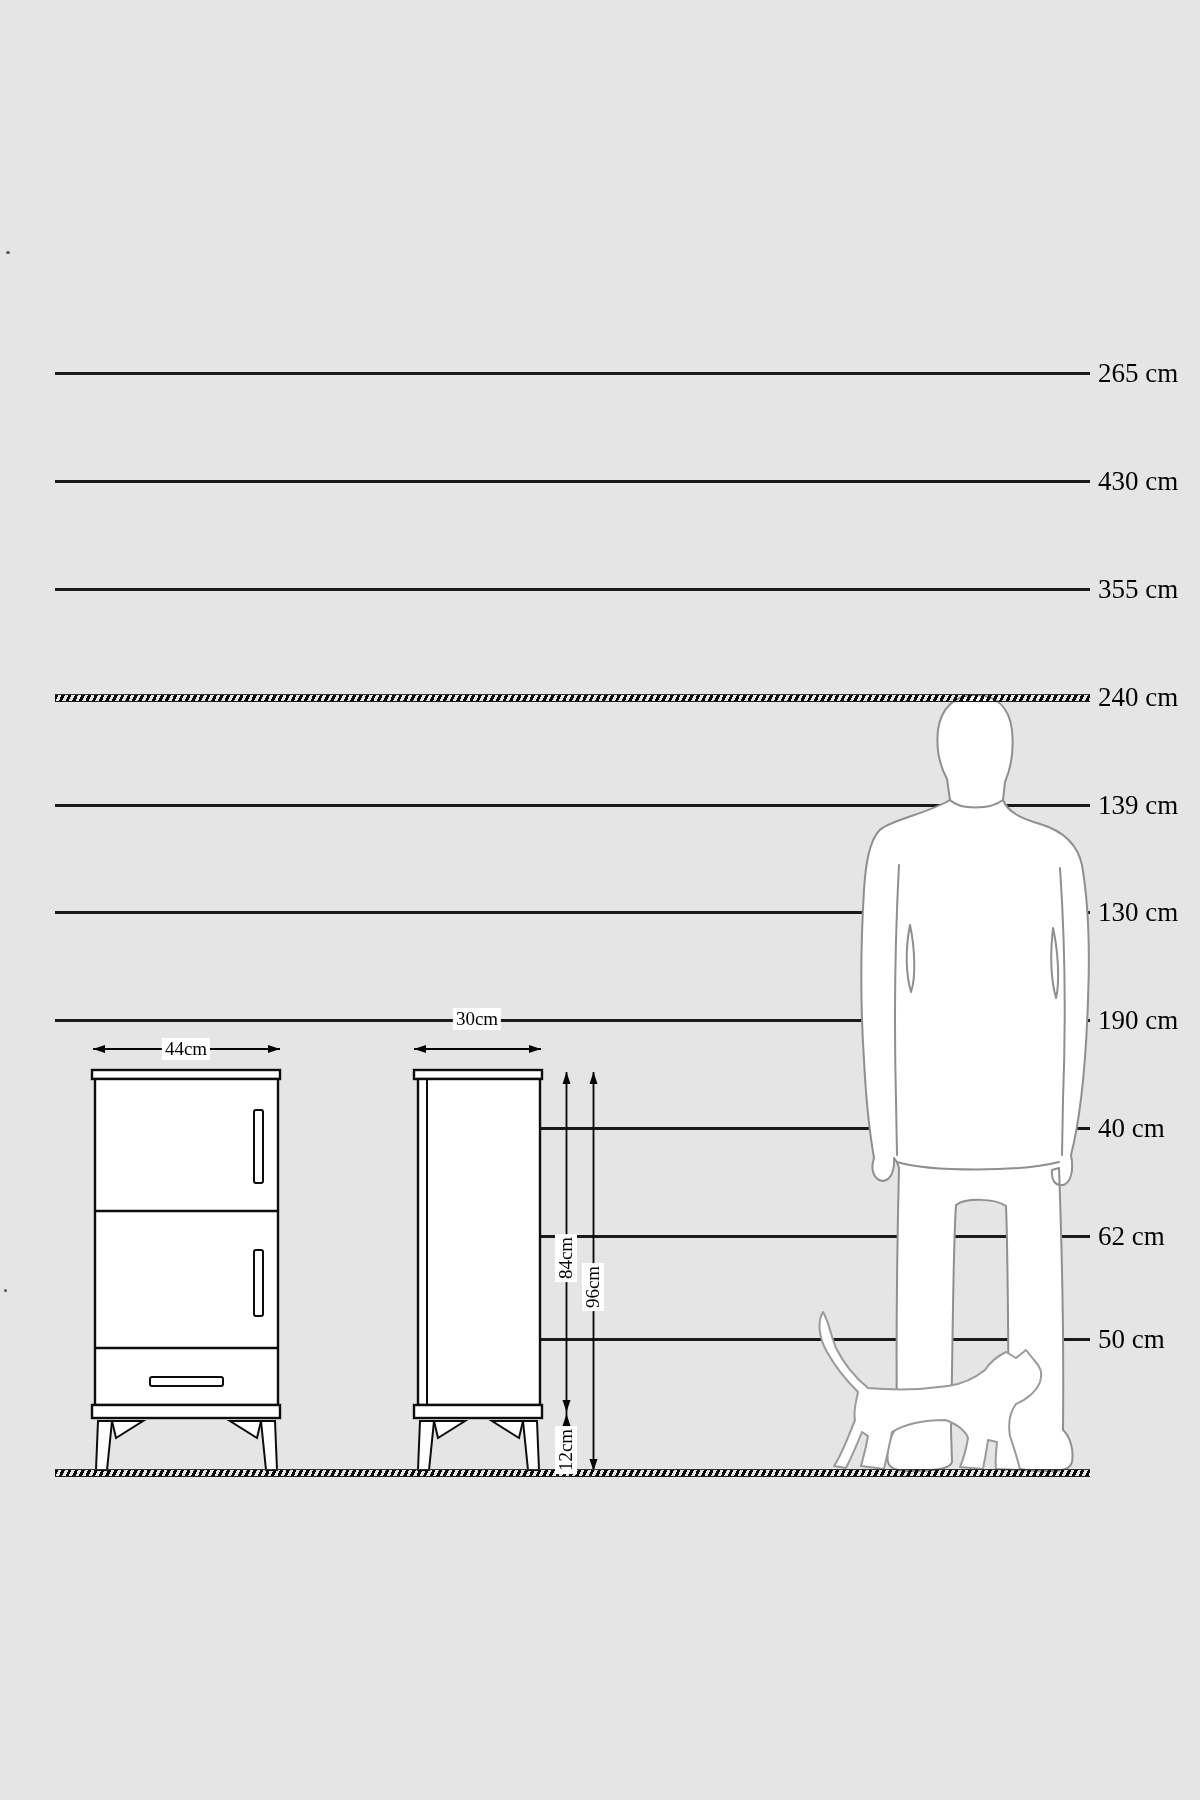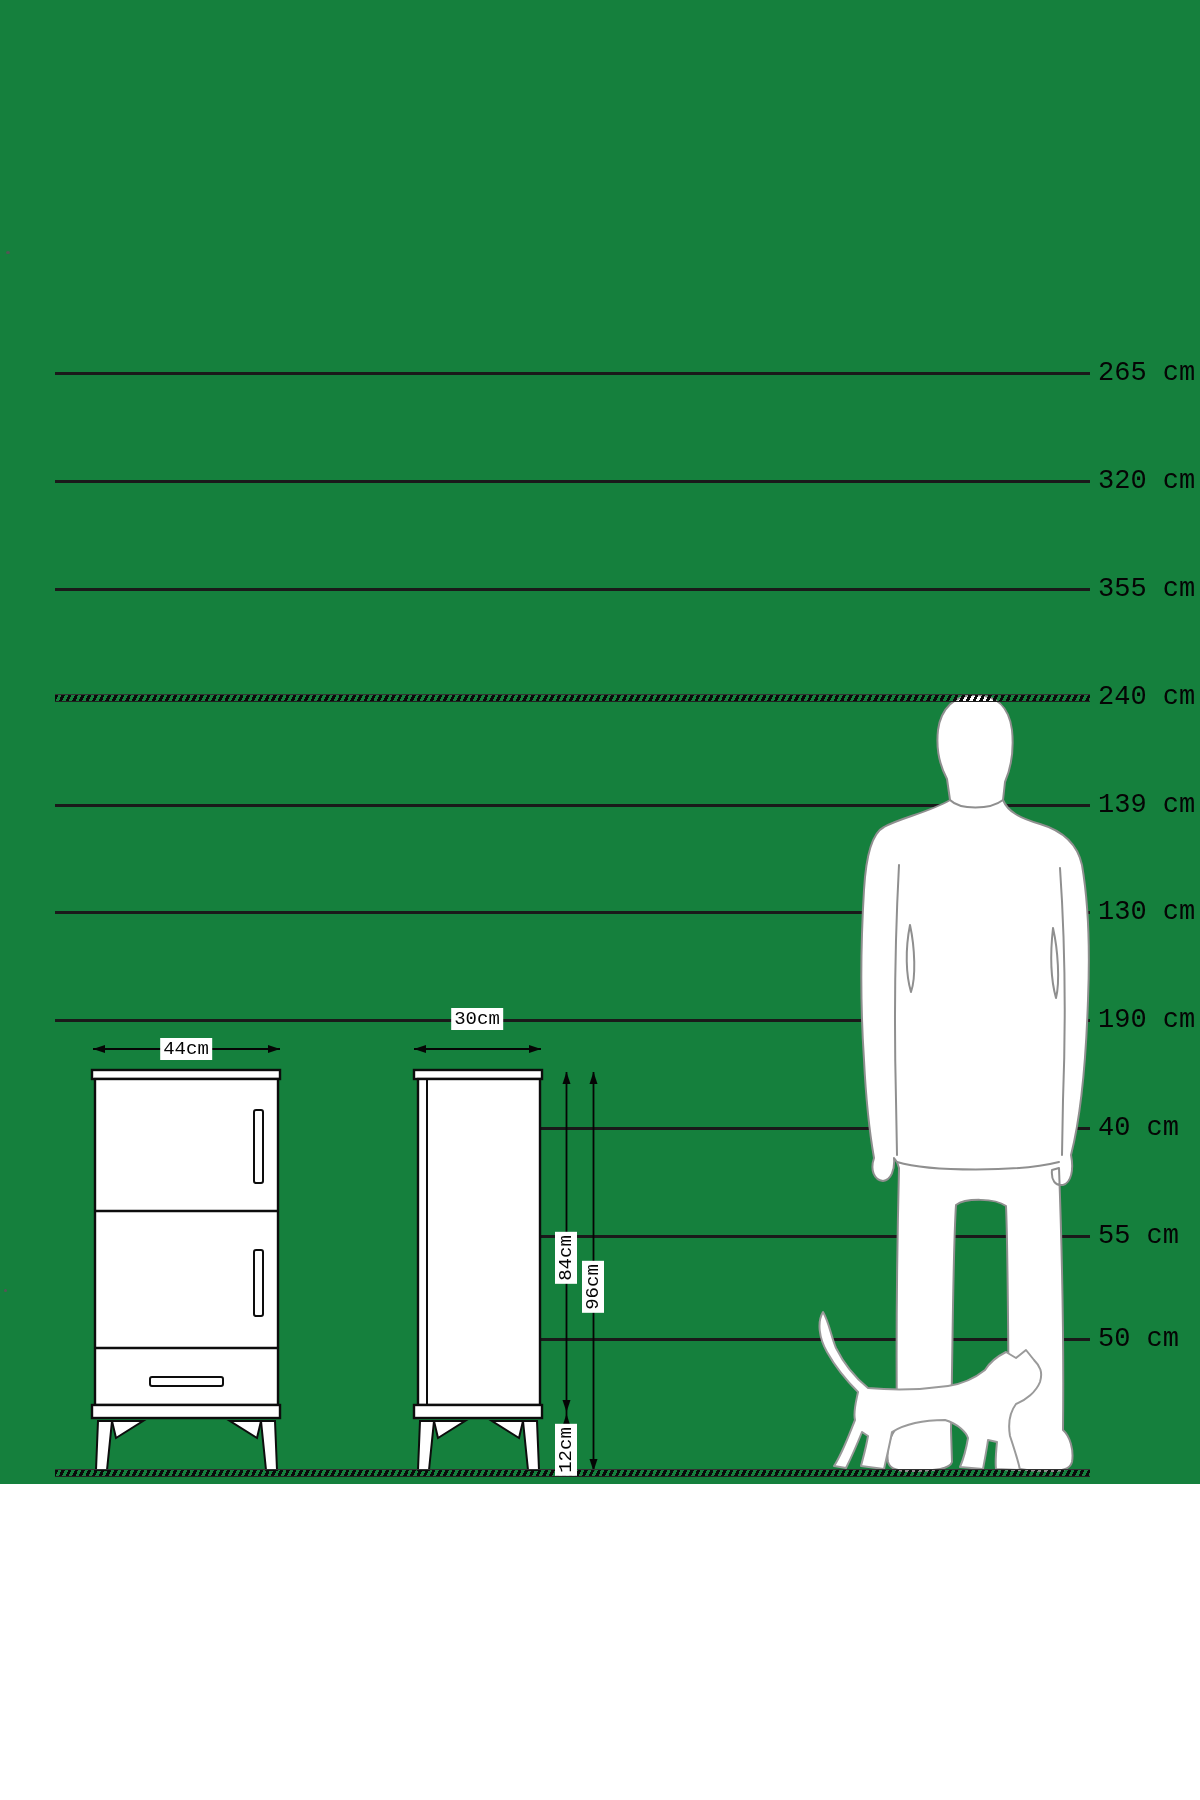--- a/index.html
+++ b/index.html
@@ -1,18 +1,18 @@
 <!DOCTYPE html>
 <html><head>
 <meta charset="utf-8">
 <style>
   html,body{margin:0;padding:0;background:#fff;}
   .canvas{
-    position:relative;width:1200px;height:1484px;background:#15803d;
-    font-family:Liberation Mono, monospace;overflow:hidden;
+    position:relative;width:1200px;height:1800px;background:#e5e5e5;
+    font-family:Liberation Serif, serif;overflow:hidden;
   }
   
   .sline{position:absolute;height:3px;background:#1a1a1a;z-index:1;}
   .sline.long{left:55px;width:1035px;}
   .sline.short{left:540px;width:550px;}
   
   .hatched{
     position:absolute;left:55px;width:1035px;height:6px;z-index:4;
     background:repeating-linear-gradient(115deg,#0a0a0a 0 3px,rgba(255,255,255,0) 3px 6px);
     border-top:1px solid #333;border-bottom:1px solid #222;
@@ -183,28 +183,28 @@
         C 920,1390 890,1390 868,1388
         C 852,1375 843,1362 836,1348
         C 831,1336 829,1322 823,1312 Z"></path>
     </g>
   </svg>
 
   <div class="hatched" style="top:694px"></div>
   <div class="hatched" style="top:1469px"></div>
 
   <div class="scale-label" style="top:357px">265 cm</div>
-  <div class="scale-label" style="top:465px">320 cm</div>
+  <div class="scale-label" style="top:465px">430 cm</div>
   <div class="scale-label" style="top:573px">355 cm</div>
   <div class="scale-label" style="top:681px">240 cm</div>
   <div class="scale-label" style="top:789px">139 cm</div>
   <div class="scale-label" style="top:896px">130 cm</div>
   <div class="scale-label" style="top:1004px">190 cm</div>
   <div class="scale-label" style="top:1112px">40 cm</div>
-  <div class="scale-label" style="top:1220px">55 cm</div>
+  <div class="scale-label" style="top:1220px">62 cm</div>
   <div class="scale-label" style="top:1323px">50 cm</div>
 
   <div class="dim-label" style="left:186px;top:1049px;">44cm</div>
   <div class="dim-label" style="left:477px;top:1019px;">30cm</div>
   <div class="dim-label vert" style="left:566px;top:1258px;">84cm</div>
   <div class="dim-label vert" style="left:593px;top:1287px;">96cm</div>
   <div class="dim-label vert" style="left:566px;top:1450px;">12cm</div>
 
 </div>
 

